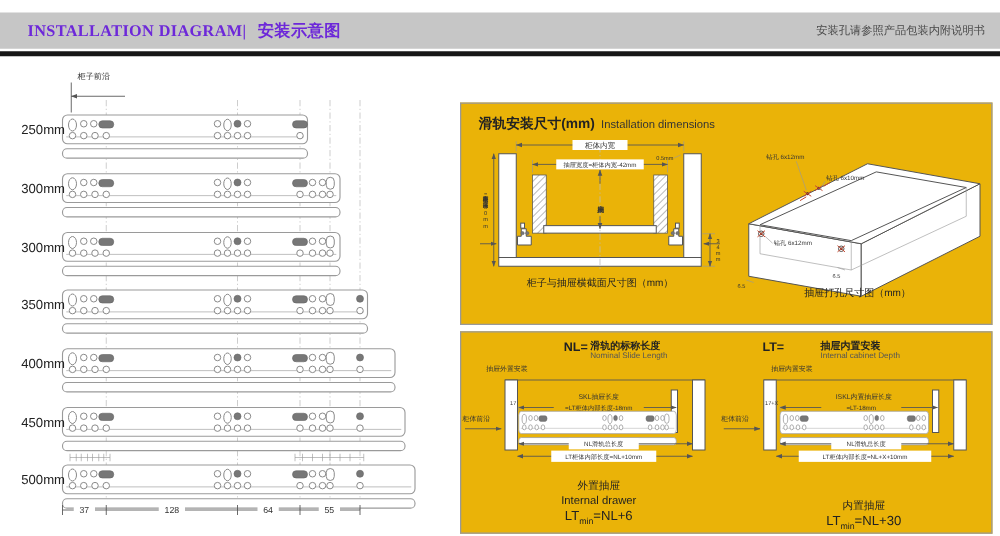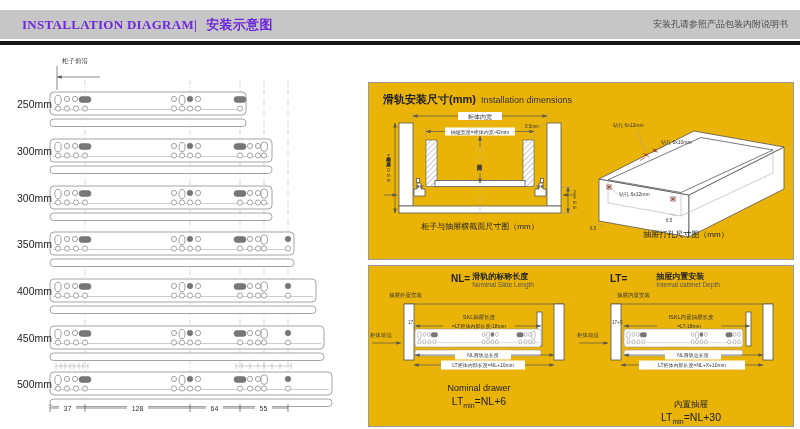--- a/index.html
+++ b/index.html
@@ -554,21 +554,22 @@
         <line class="dim" x1="255" y1="89" x2="394" y2="89" marker-start="url(#ar)" marker-end="url(#ar)"></line>
         <rect class="wbg" x="296" y="84.5" width="56" height="9"></rect>
         <text class="t5" x="324" y="91" text-anchor="middle">NL滑轨总长度</text>
         <line class="dim" x1="252" y1="99" x2="394" y2="99" marker-start="url(#ar)" marker-end="url(#ar)"></line>
         <rect class="wbg" x="270" y="94.5" width="106" height="9"></rect>
         <text class="t5" x="323" y="101" text-anchor="middle">LT柜体内部长度=NL+X+10mm</text>
       </g>
     </svg>
 
     <div class="cap capL">
-      <div class="c2">Nominal drawer</div>
+      <div class="c1">外置抽屉</div>
+      <div class="c2">Internal drawer</div>
       <div class="c3"><span>LT</span><sub>min</sub><span>=NL+6</span></div>
     </div>
     <div class="cap capR">
       <div class="c1">内置抽屉</div>
       <div class="c3"><span>LT</span><sub>min</sub><span>=NL+30</span></div>
     </div>
   </div>
 
 </div>
 

